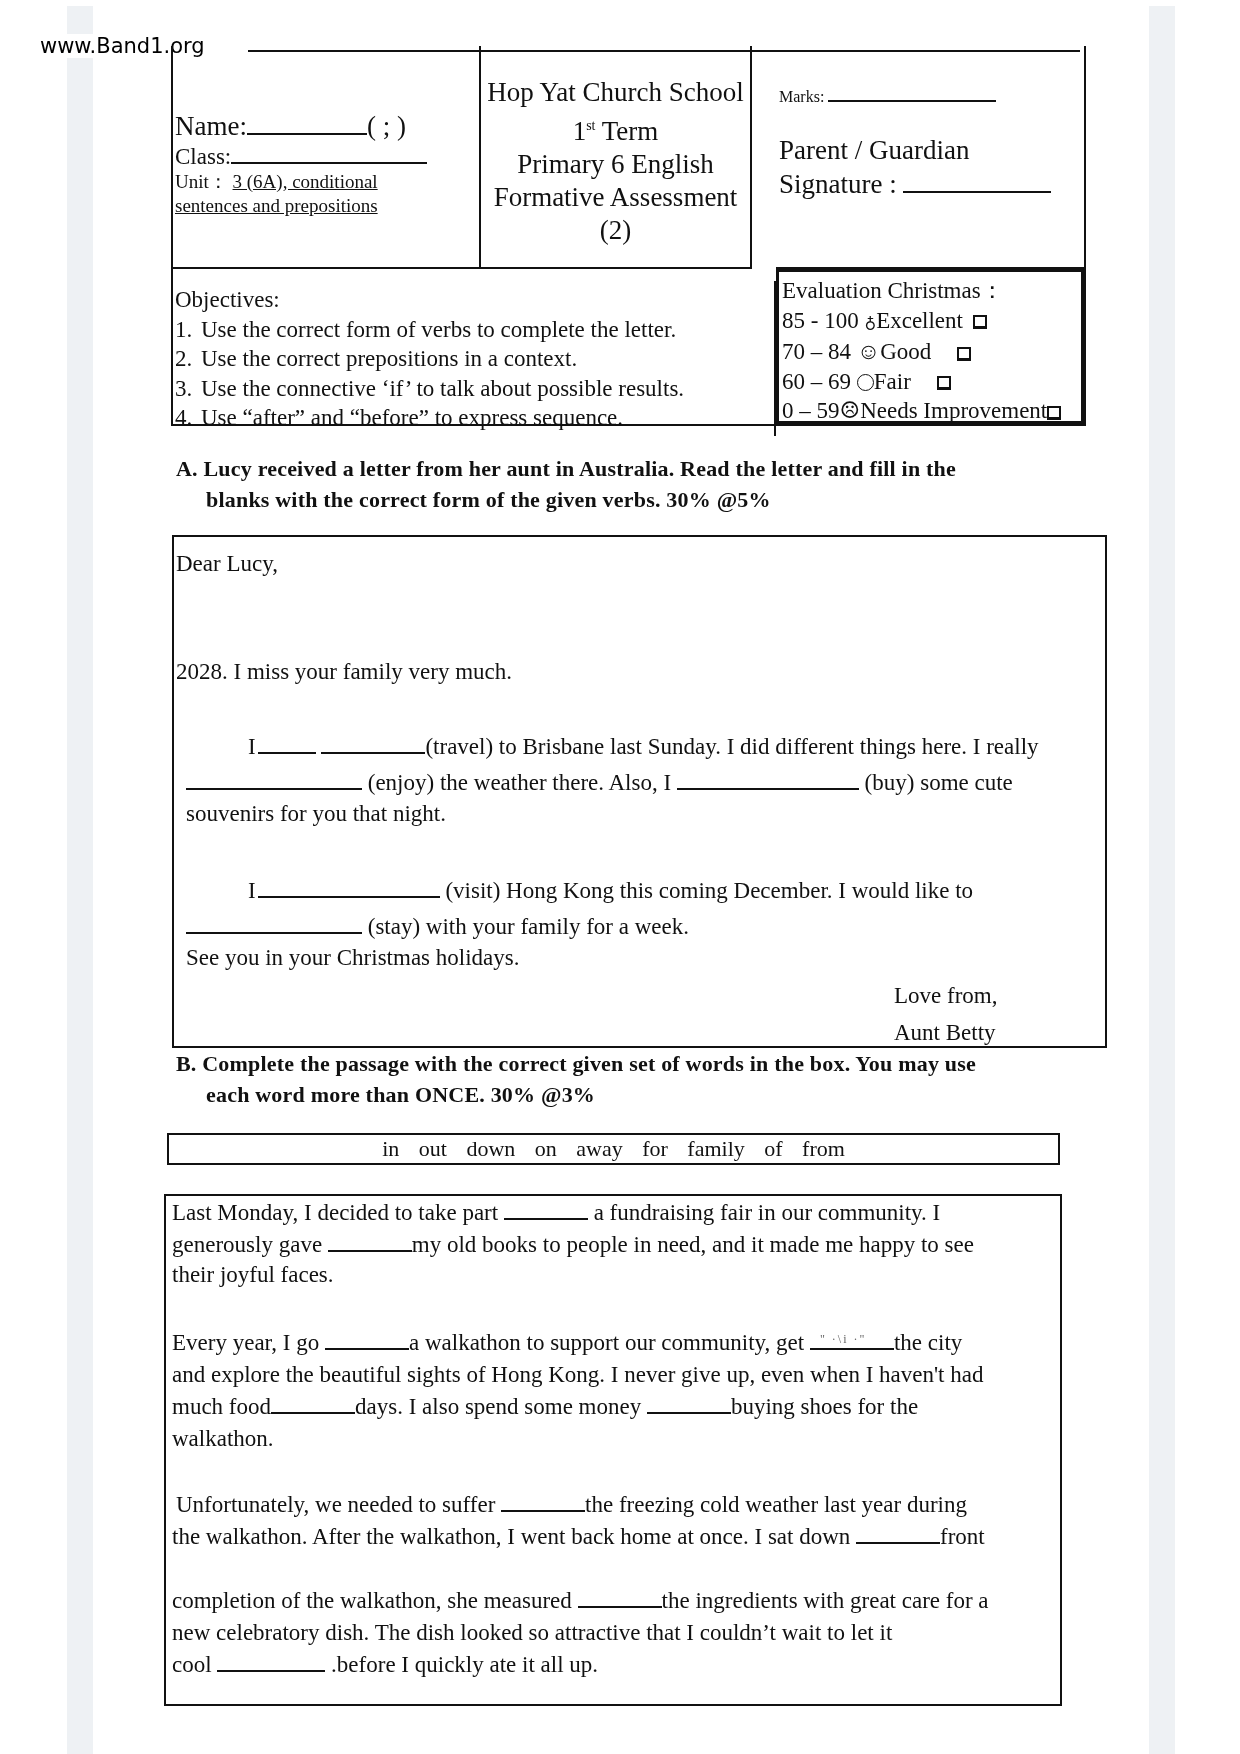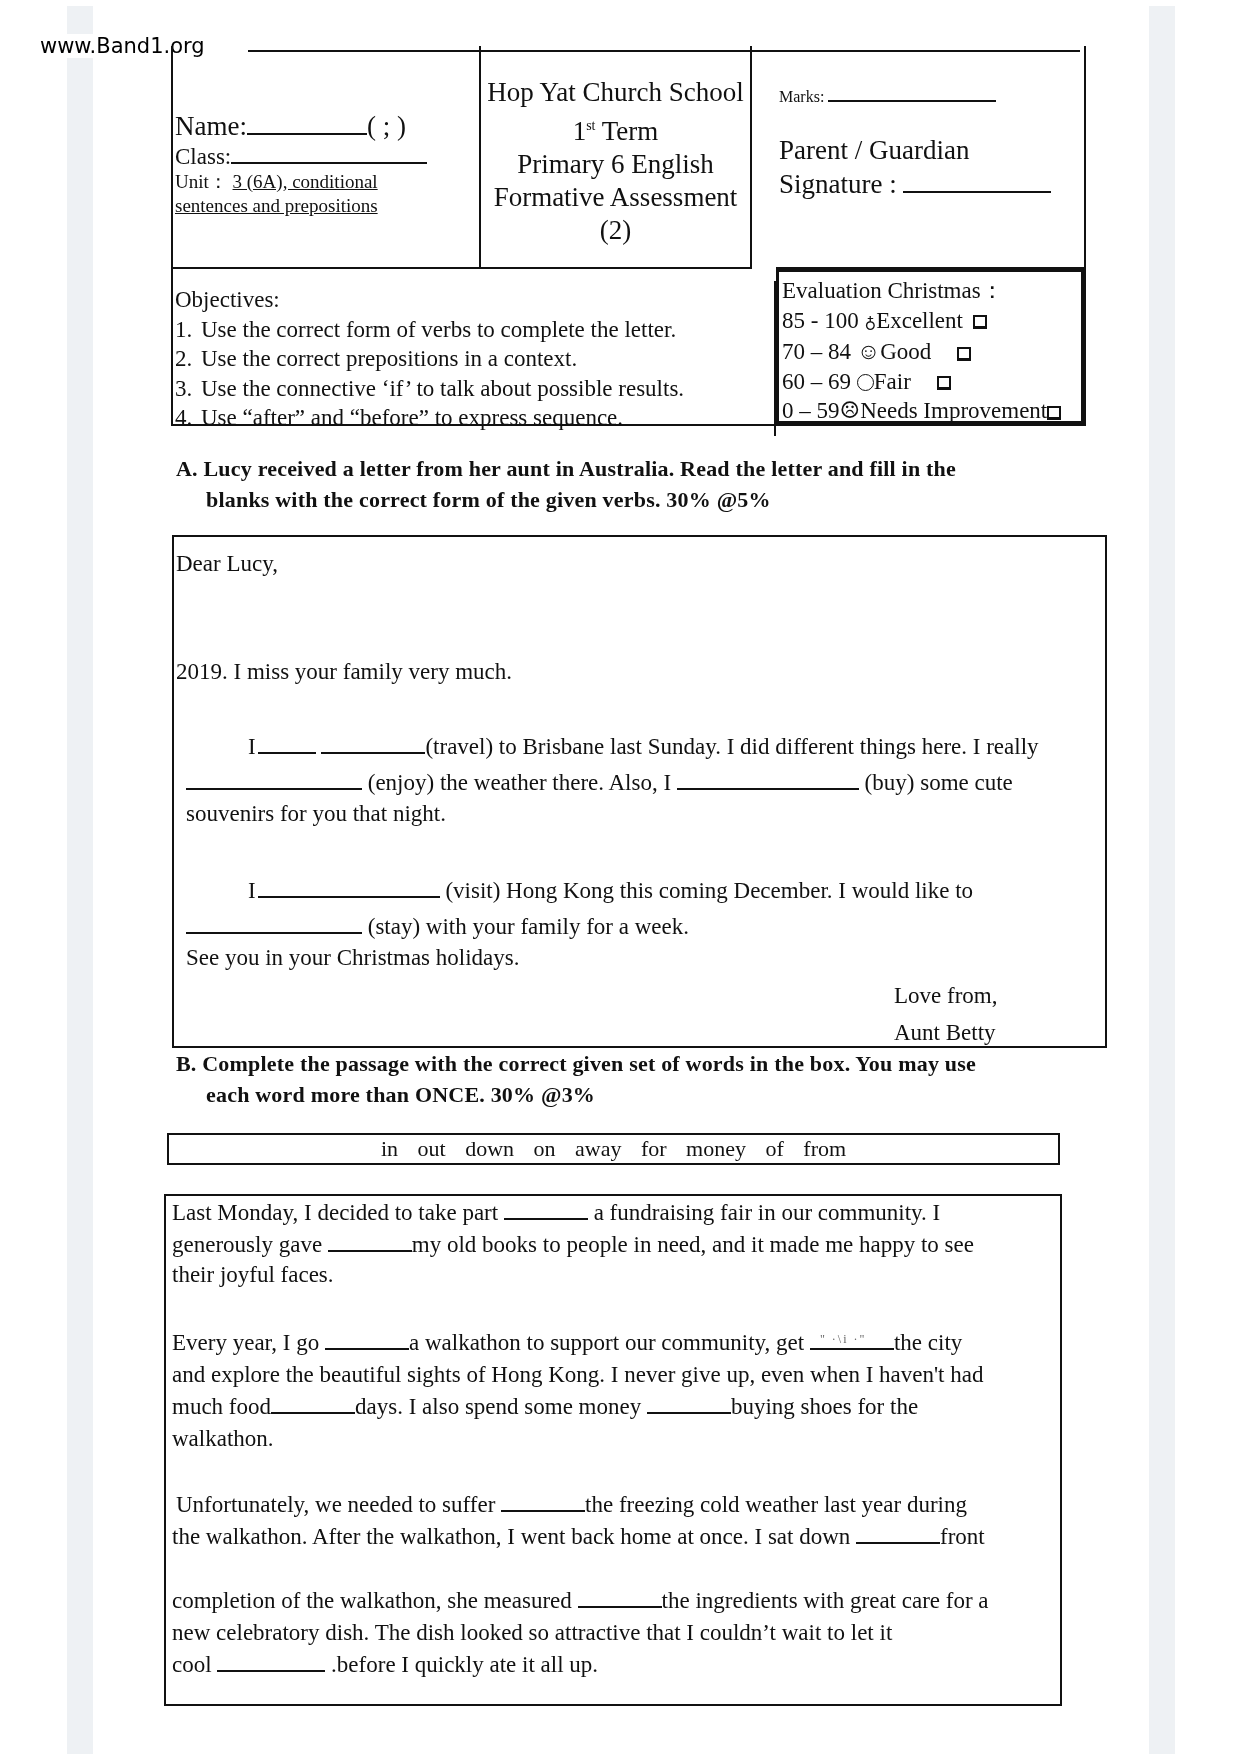--- a/index.html
+++ b/index.html
@@ -115,21 +115,21 @@
 </div>
 
 <div class="sec-title" style="top:453px">
   <div>A.  Lucy received a letter from her aunt in Australia. Read the letter and fill in the</div>
   <div class="indent">blanks with the correct form of the given verbs.   30% @5%</div>
 </div>
 
 <div class="letter-box">
   <div class="lp" style="top:14px">Dear Lucy,</div>
 
-  <div class="lp" style="top:122px">2019. I miss your family very much.</div>
+  <div class="lp" style="top:122px">2028. I miss your family very much.</div>
 
   <div class="lp" style="top:194px;left:74px">
     <span>I</span><span class="blank" style="width:58px;margin-left:2px"></span> <span class="blank" style="width:104px"></span><span>(travel) to Brisbane last Sunday.  I did different things here. I really</span>
   </div>
   <div class="lp" style="top:230px;left:12px">
     <span class="blank" style="width:176px"></span> <span>(enjoy) the weather there. Also, I</span> <span class="blank" style="width:182px"></span> <span>(buy) some cute</span>
   </div>
   <div class="lp" style="top:264px;left:12px">souvenirs for you that night.</div>
 
   <div class="lp" style="top:338px;left:74px">
@@ -149,21 +149,21 @@
   <div class="indent">each word more than ONCE.  30% @3%</div>
 </div>
 
 <div class="wordbox">
   <span>in</span>
   <span>out</span>
   <span>down</span>
   <span>on</span>
   <span>away</span>
   <span>for</span>
-  <span>money</span>
+  <span>family</span>
   <span>of</span>
   <span>from</span>
 </div>
 
 <div class="passage-box">
   <div class="pp" style="top:0px">
     <span>Last Monday, I decided to take part</span> <span class="blank" style="width:84px"></span> <span>a fundraising fair in our community. I</span>
   </div>
   <div class="pp" style="top:32px">
     <span>generously gave</span> <span class="blank" style="width:84px"></span><span>my old books to people in need, and it made me happy to see</span>

